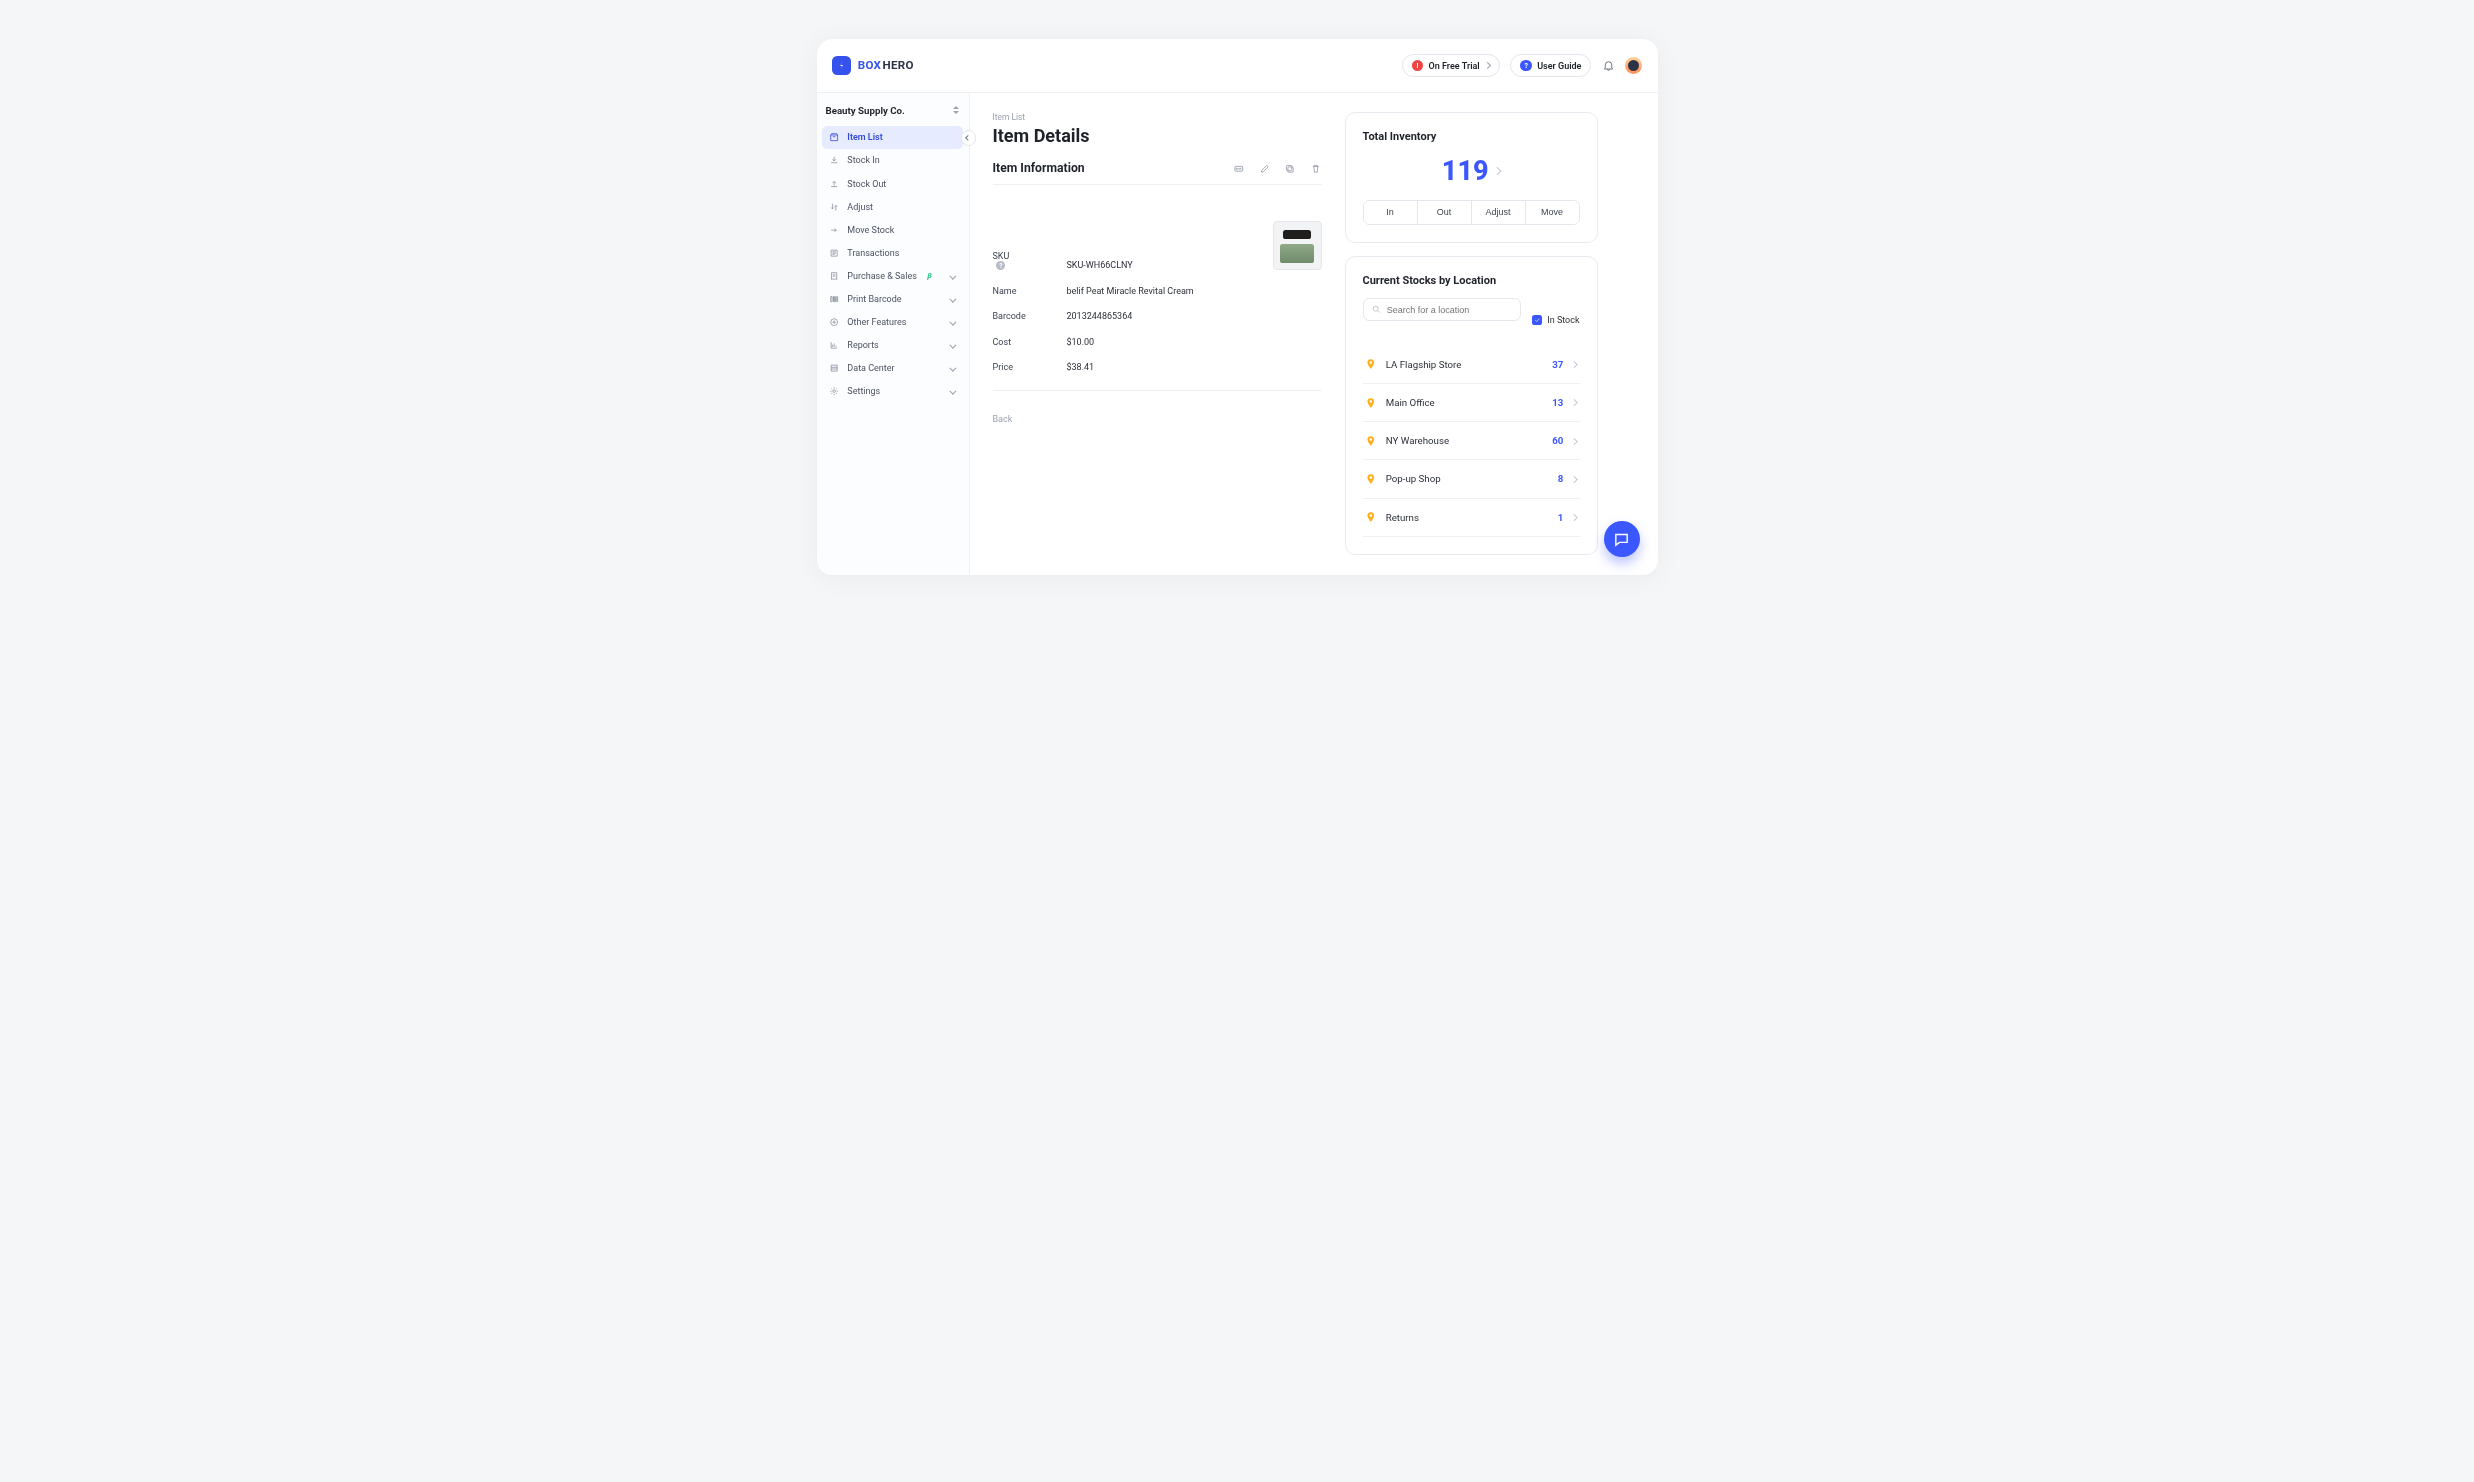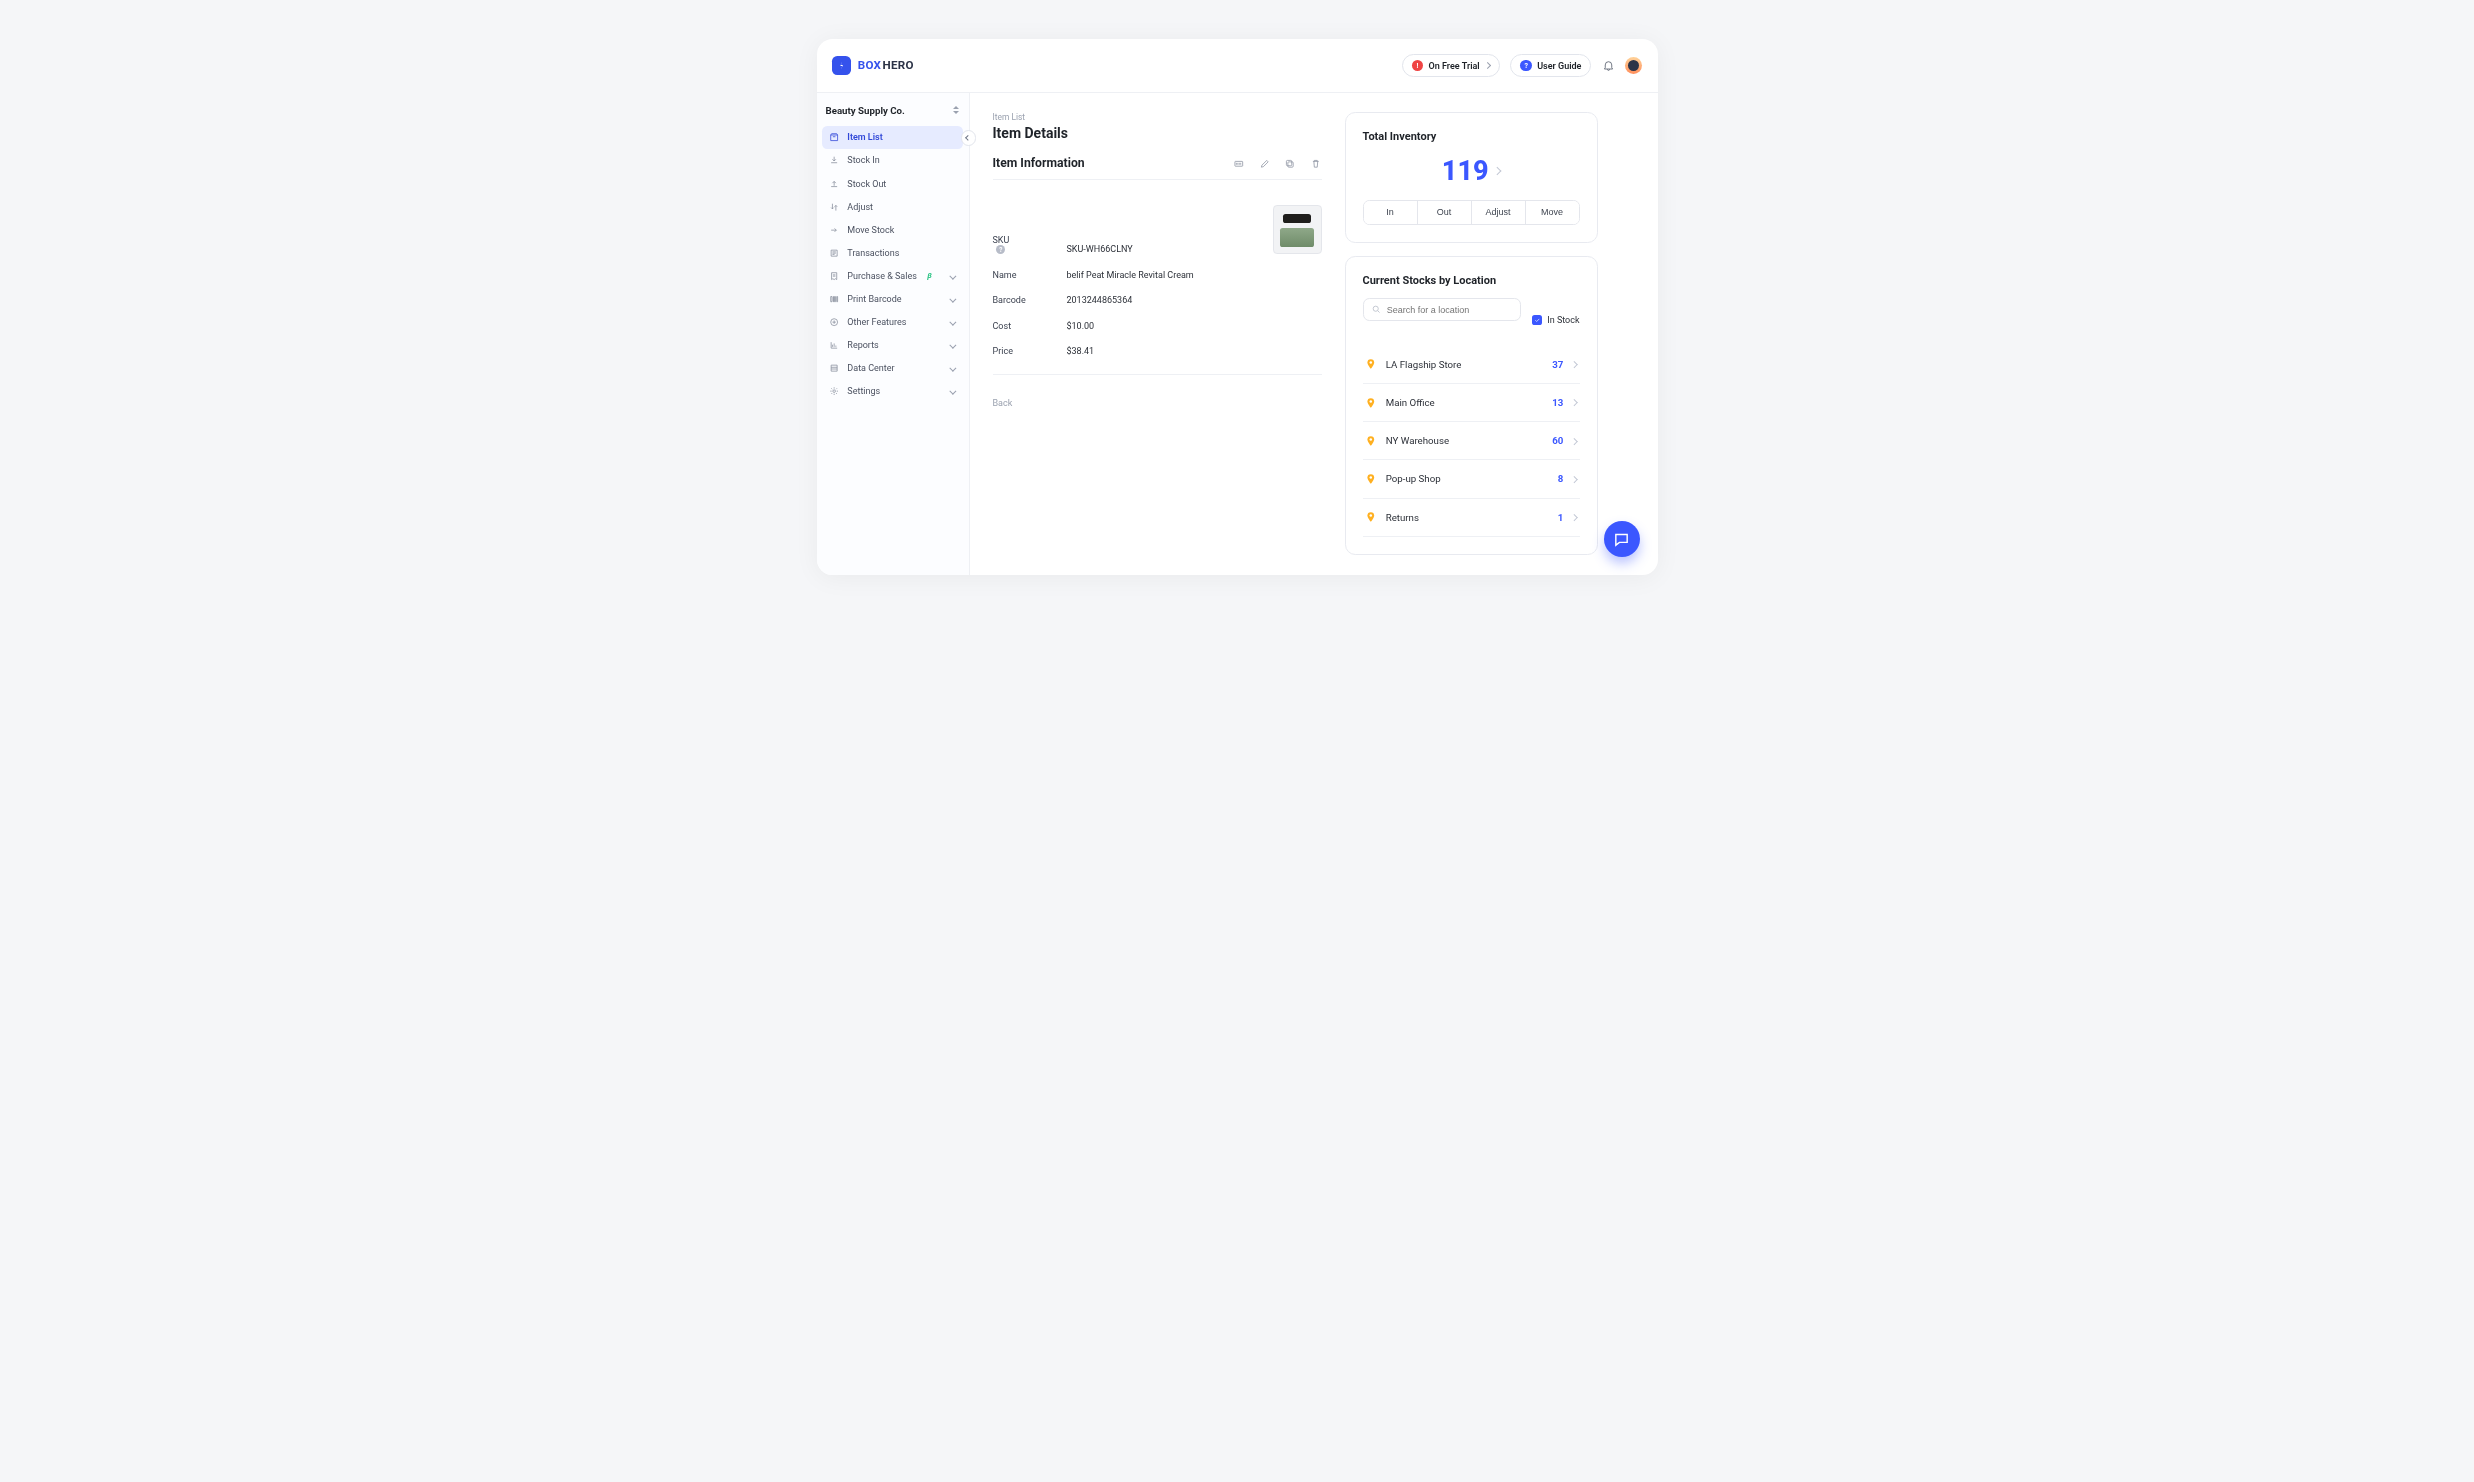--- a/index.html
+++ b/index.html
@@ -58,22 +58,22 @@
 .nav-item{ display:flex; align-items:center; gap:7.7px; padding:6.4px 7.7px; border-radius:5.2px; font-size:9px; color:#4b5160; cursor:pointer; }
 .nav-item.active{ background:#e6ebff; color:#3148d8; font-weight:600; }
 .nav-item .nicon{ width:10.3px; height:10.3px; flex:none; }
 .chev-small{ width:4.5px; height:4.5px; border-right:1px solid #9aa1af; border-top:1px solid #9aa1af; transform:rotate(135deg); margin-left:auto; }
 .beta{ color:#26c281; font-style:italic; font-weight:700; font-size:7.7px; margin-left:2.6px; }
 
 
 .main{ flex:1; padding:19.3px 23px; display:flex; gap:23px; }
 .left{ flex:1; max-width:329px; }
 .crumb{ color:#9aa1af; font-size:8.4px; margin-bottom:2.6px; }
-.h1{ font-size:14px; font-weight:700; margin-bottom:15.5px; }
-.section-head{ display:flex; align-items:center; justify-content:space-between; margin-bottom:7px; padding-bottom:9px; border-bottom:0.6px solid #eef0f4;gap:16px; }
+.h1{ font-size:18px; font-weight:700; margin-bottom:15.5px; }
+.section-head{ display:flex; align-items:center; justify-content:space-between; margin-bottom:18px; padding-bottom:9px; border-bottom:0.6px solid #eef0f4;gap:16px; }
 .h2{ font-size:12.2px; font-weight:700; }
 .section-actions{ display:flex; gap:14px; }
 .icon-btn{ width:11.6px; height:11.6px; cursor:pointer; }
 .icon-btn svg{ width:100%; height:100%; }
 .icon-btn svg *{ fill:none; stroke:#8b92a0; stroke-width:1.6; }
 .fields{ padding-top:10.3px; }
 .row{ display:flex; align-items:flex-end; padding:7.7px 0; font-size:9px; }
 .row .label{ width:74px; color:#3c4250; }
 .row .help{ width:9px; height:9px; border-radius:50%; background:#b7bcc8; color:#fff; font-size:6.4px; font-weight:700; display:flex; align-items:center; justify-content:center; margin-left:3.9px; }
 .row .value{ color:#2c3038; }

